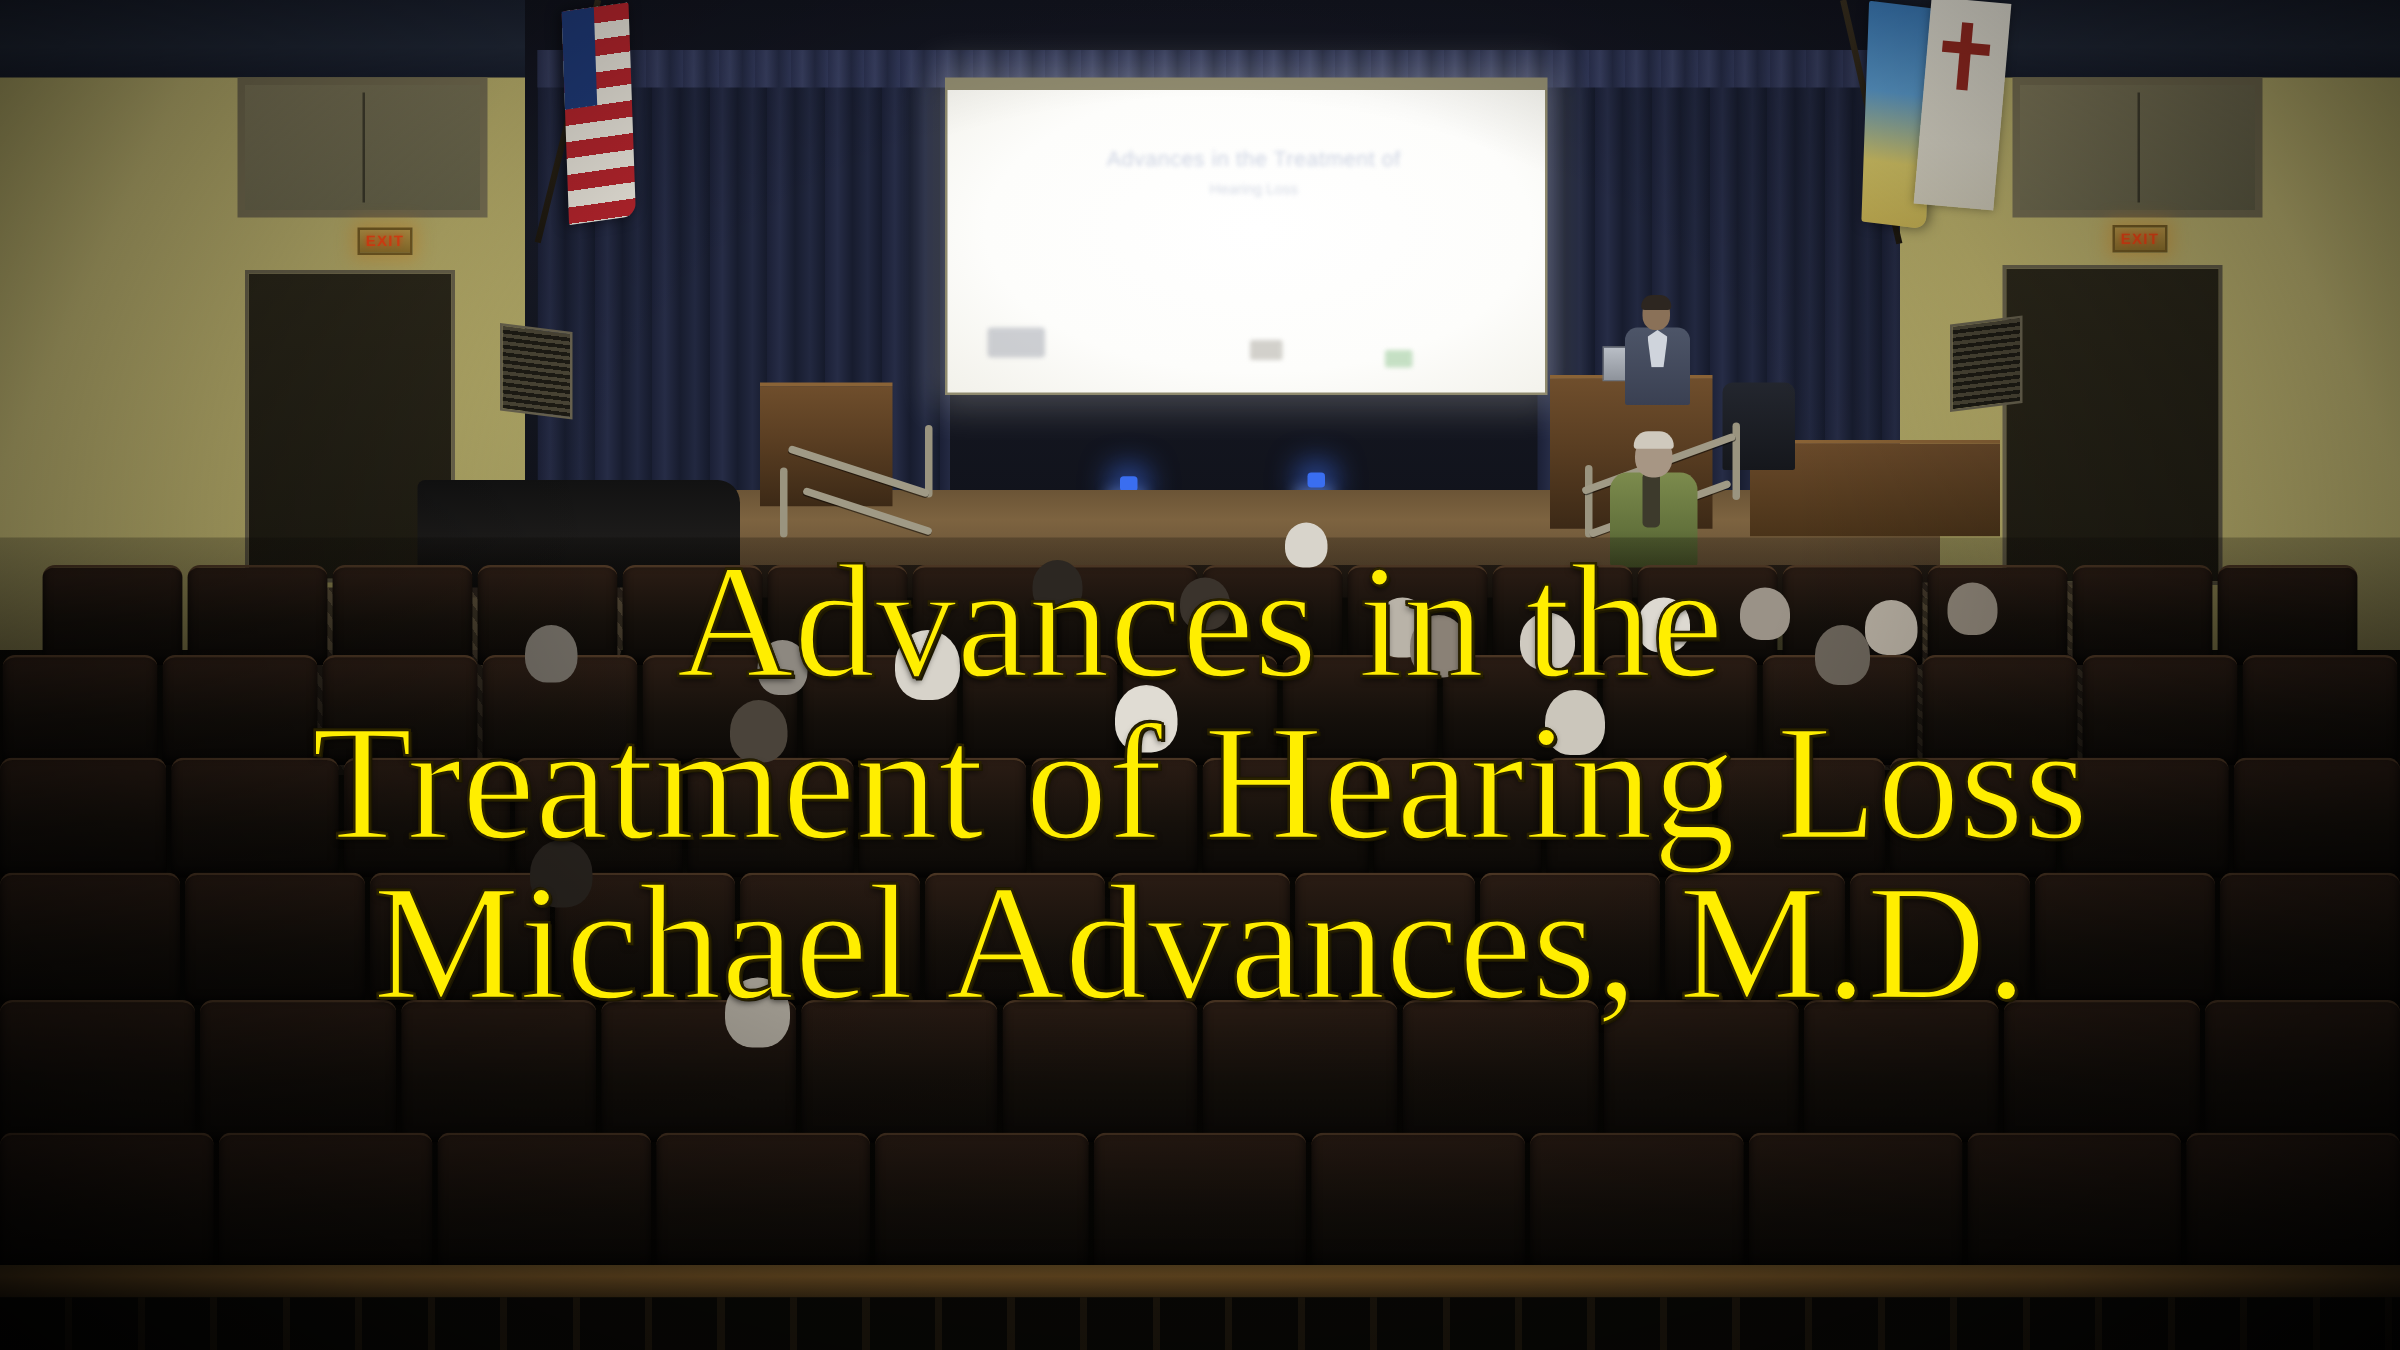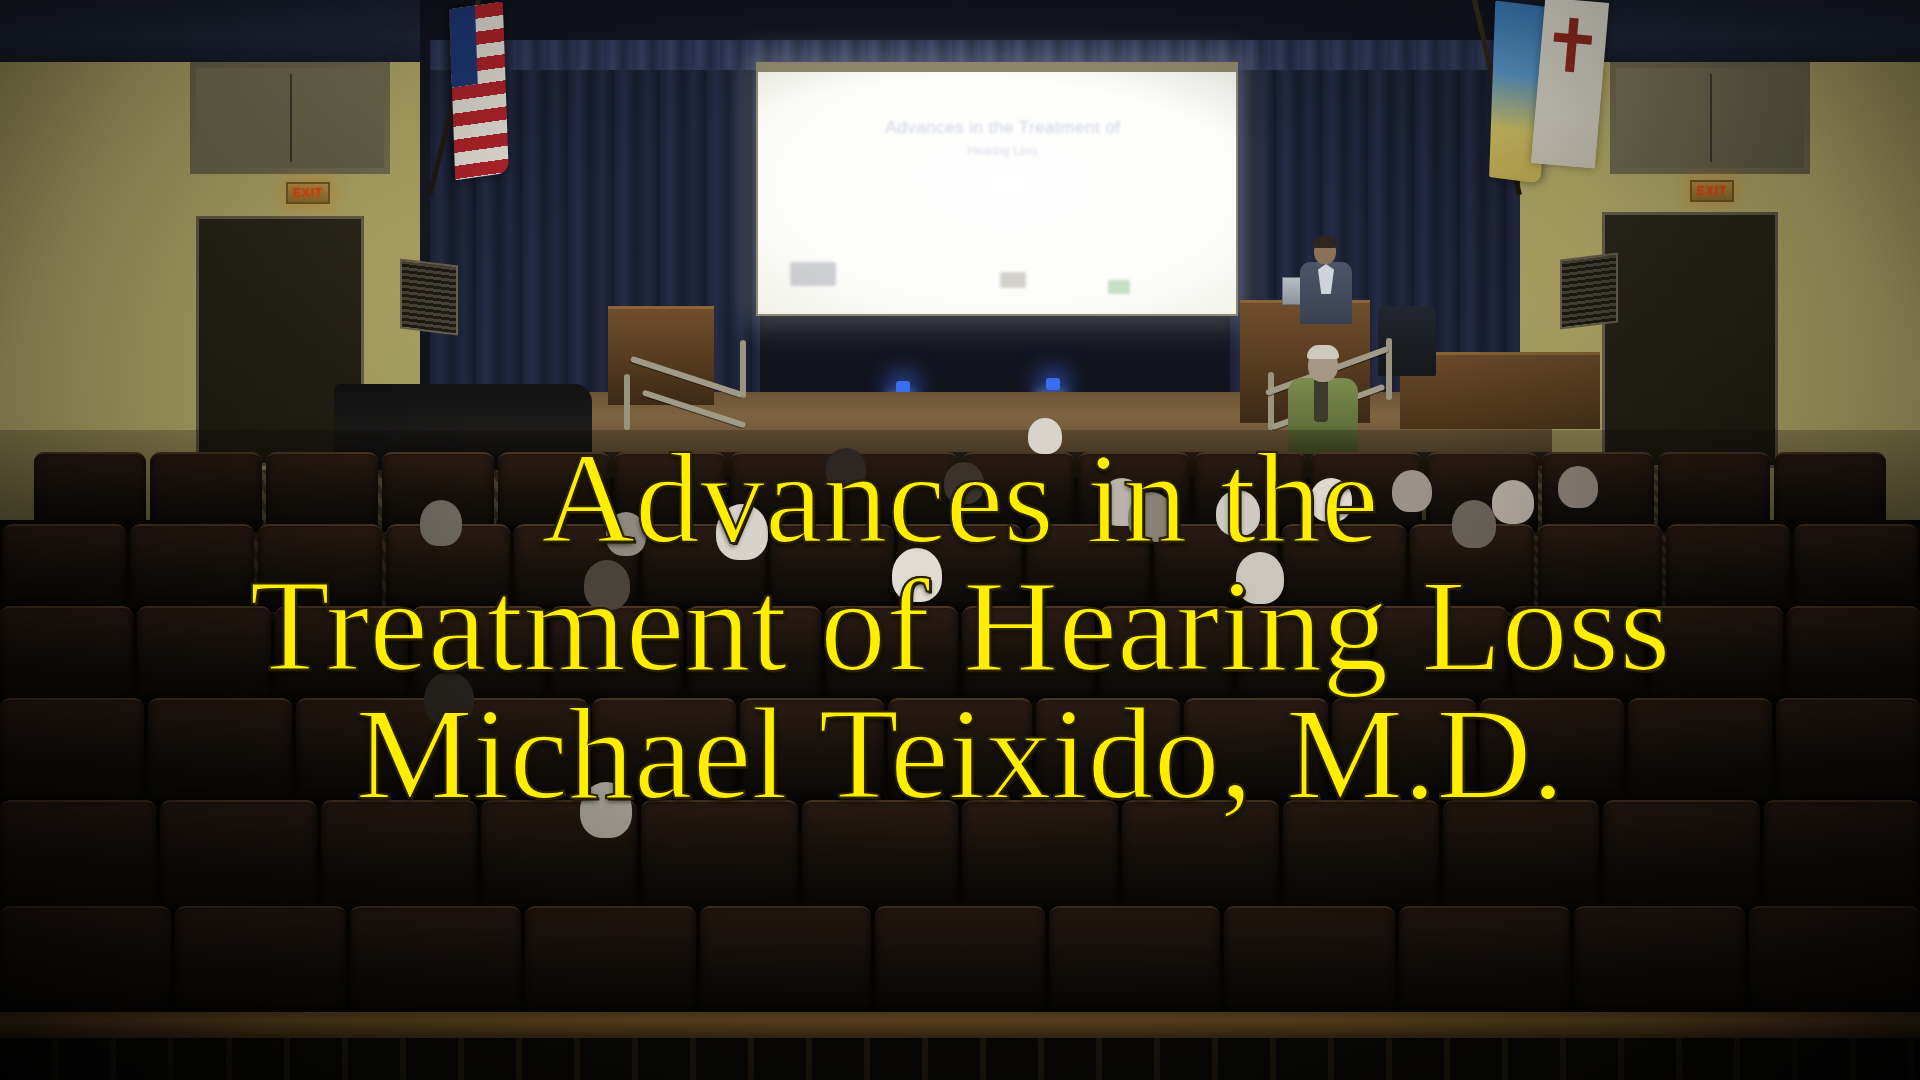--- a/index.html
+++ b/index.html
@@ -711,16 +711,16 @@
 
     <div class="bottom-rail"></div>
     <div class="bottom-rail-under"></div>
 
     <div class="vignette"></div>
   </div>
 
   <div class="title-overlay">
     <div class="title-line l1">Advances in the</div>
     <div class="title-line l2">Treatment of Hearing Loss</div>
-    <div class="title-line l4">Michael Teixido, M.D.</div>
+    <div class="title-line l4">Michael Advances, M.D.</div>
   </div>
 
 </div>
 
 </body></html>

